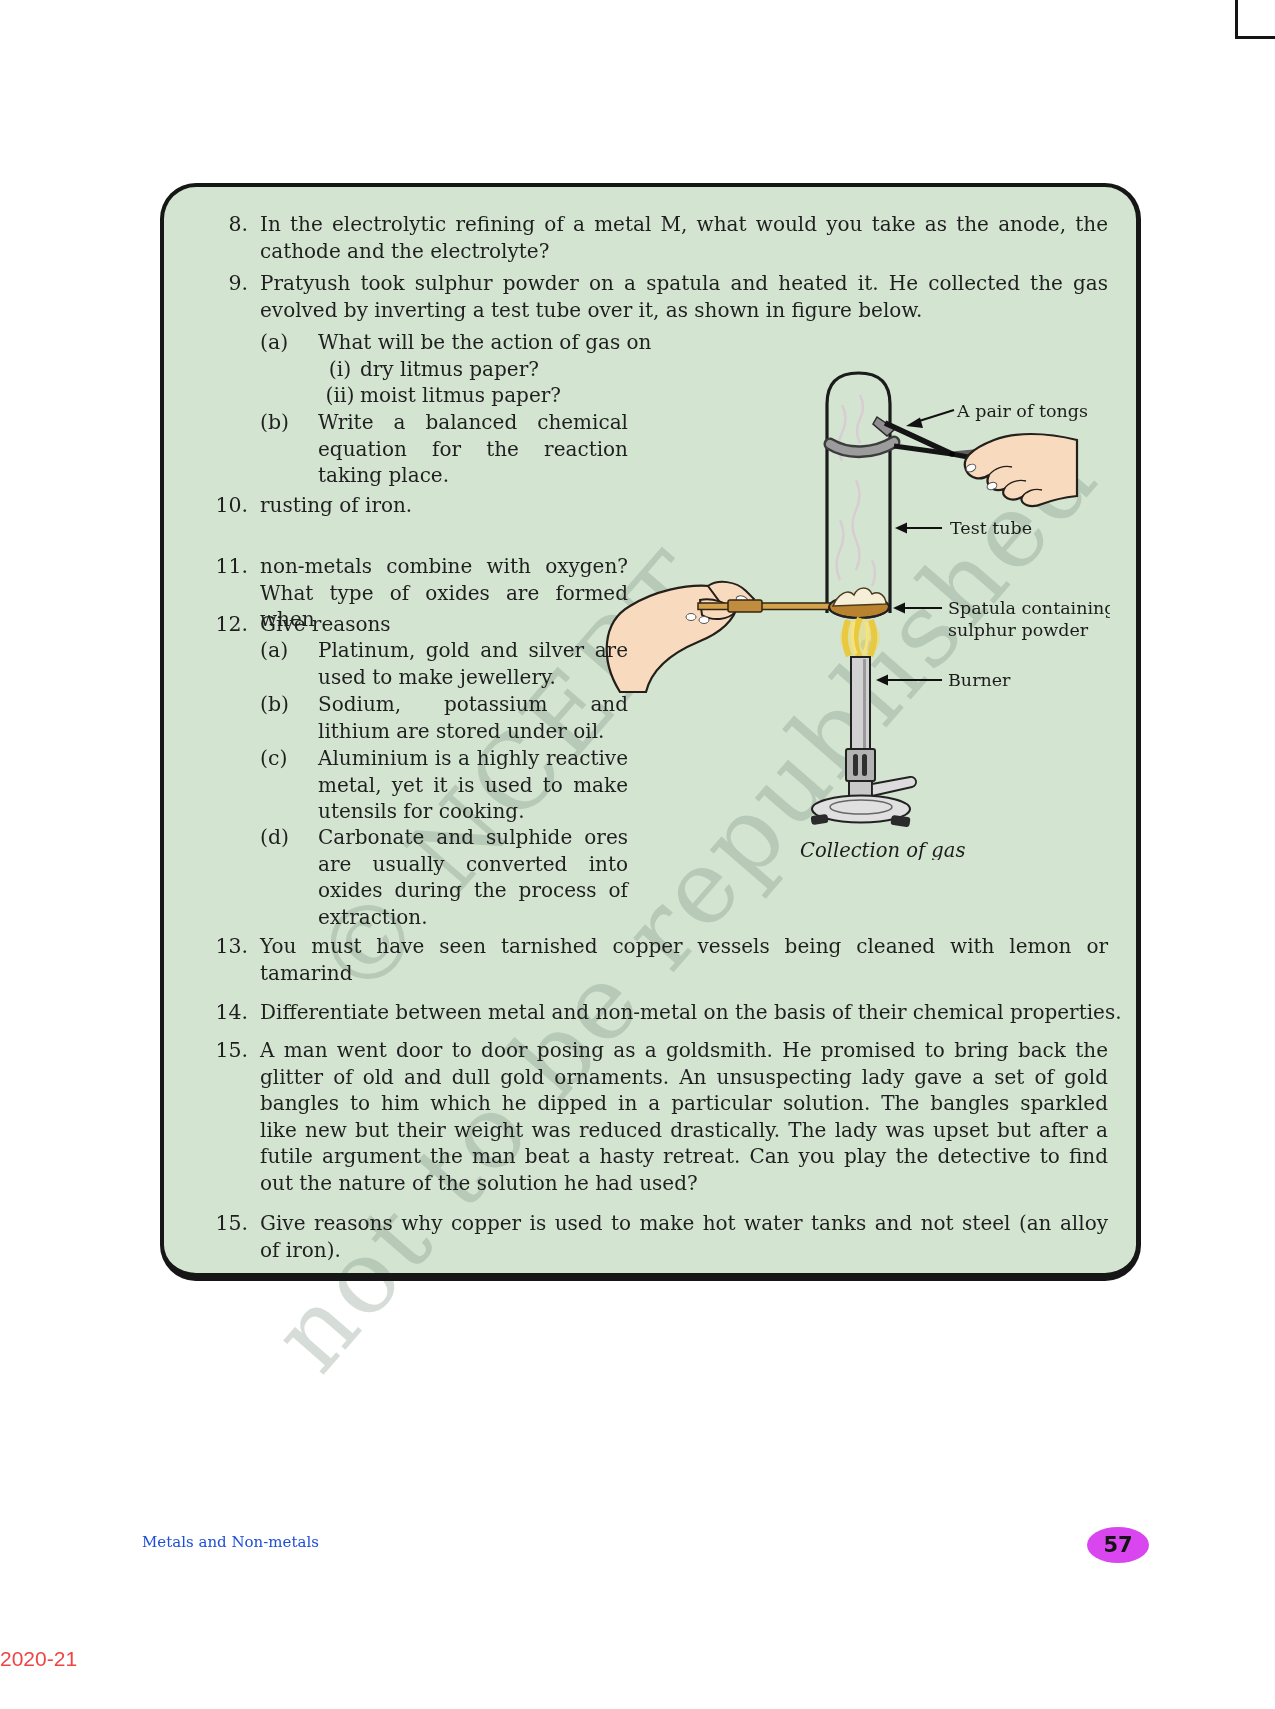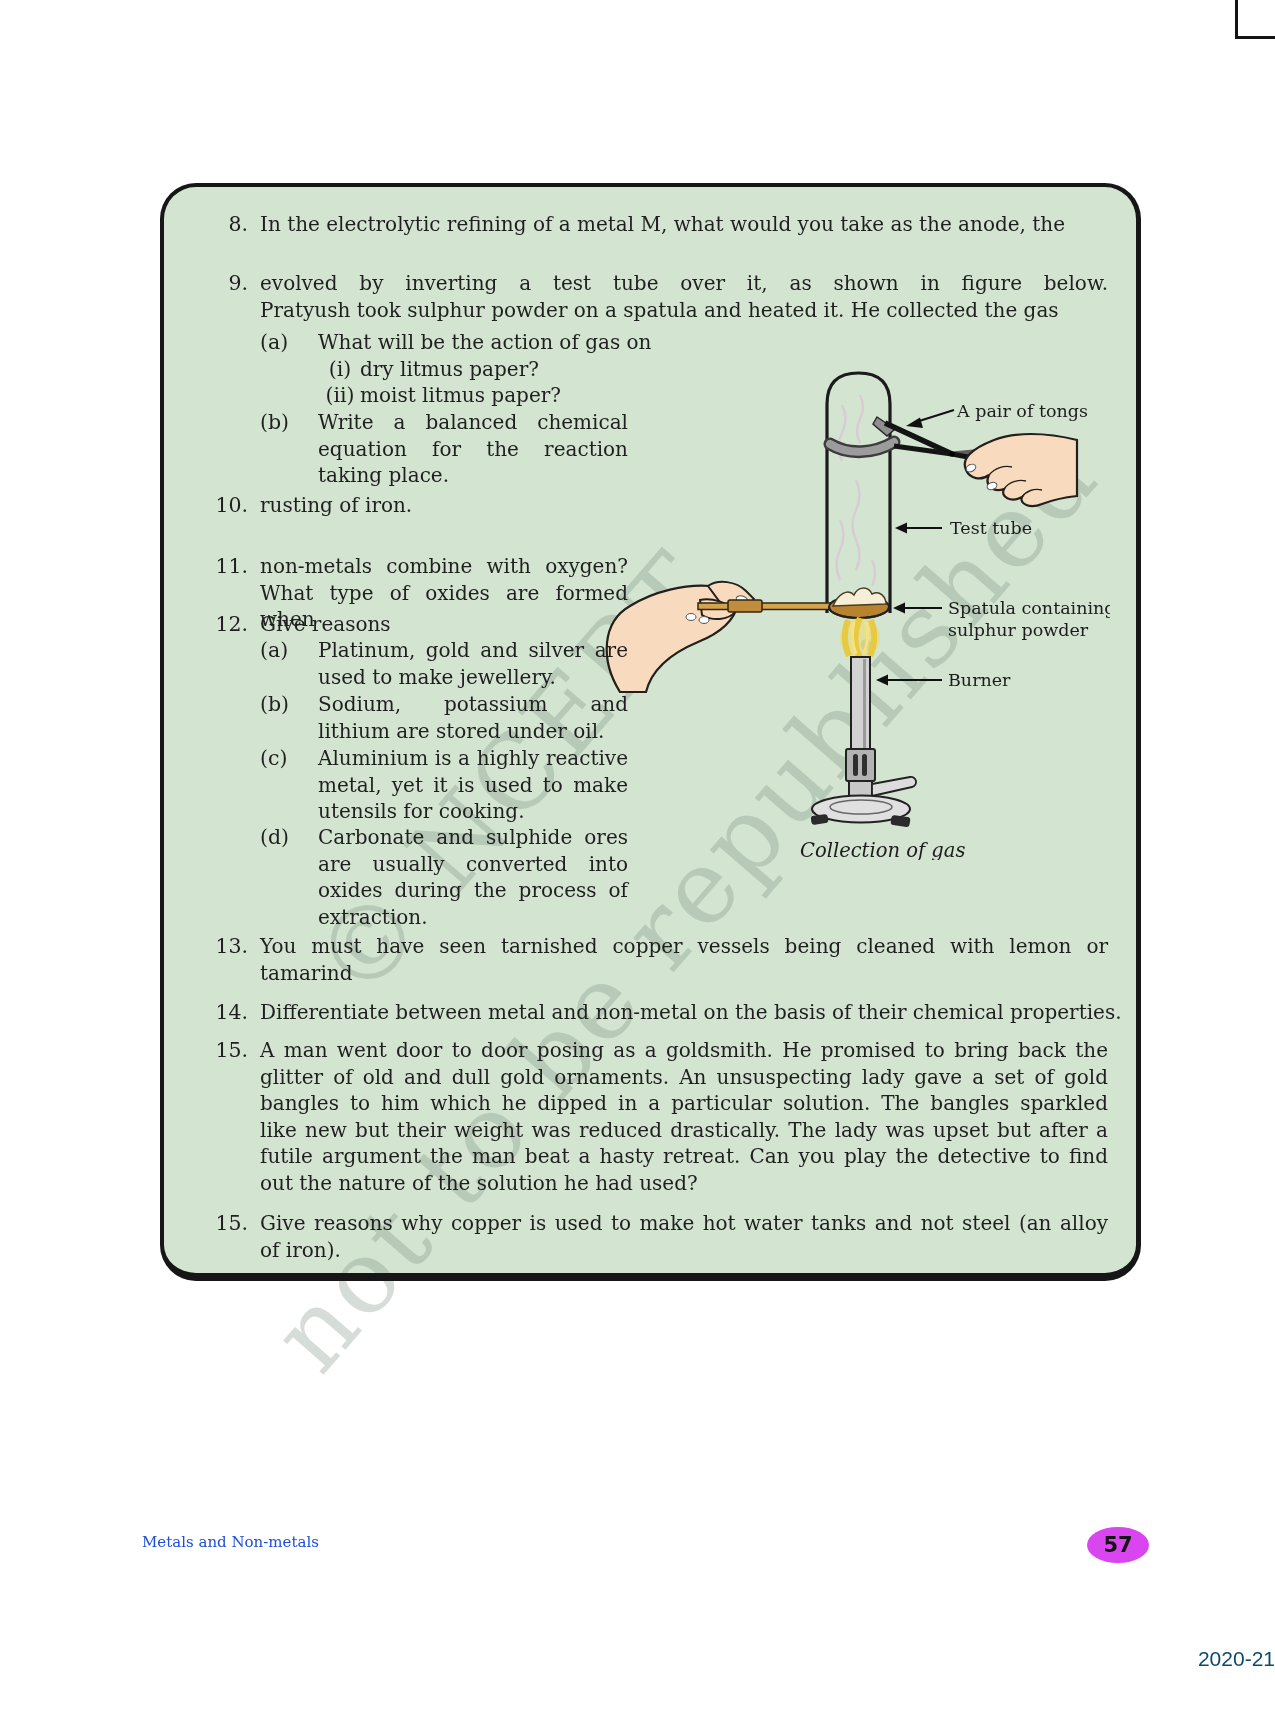--- a/index.html
+++ b/index.html
@@ -45,22 +45,22 @@
   
   .crop-v{position:absolute;left:1235px;top:0;width:3px;height:38px;background:#141414;}
   .crop-h{position:absolute;left:1235px;top:36px;width:40px;height:3px;background:#141414;}
 
   
   .footer-left{position:absolute;left:142px;top:1533px;font-size:15px;color:#1d4ed8;}
   .badge{position:absolute;left:1087px;top:1527px;width:62px;height:36px;border-radius:50%;
          background:#d946ef;display:flex;align-items:center;justify-content:center;}
   .badge span{font-family:"DejaVu Sans","Liberation Sans",sans-serif;font-weight:bold;
          font-size:21px;color:#141414;}
-  .footer-year{position:absolute;left:0;top:1647px;width:1275px;text-align:right;
-         font-family:"Liberation Sans","DejaVu Sans",sans-serif;font-size:21px;color:#0c4a6e;}
+  .footer-year{position:absolute;left:0;top:1647px;width:1275px;text-align:left;
+         font-family:"Liberation Sans","DejaVu Sans",sans-serif;font-size:21px;color:#ef4444;}
 </style>
 </head>
 <body>
 
 <div class="page">
 
   <div class="crop-v"></div>
   <div class="crop-h"></div>
 
   <div class="box-bg"></div>
@@ -69,28 +69,29 @@
   <div class="wm" id="wm2">not to be republished</div>
 
   <div class="box-border"></div>
 
   <div class="content">
 
     <div class="q" style="top:28px">
       <div class="qnum">8.</div>
       <div class="qtext full justify">
           <div class="tl">In the electrolytic refining of a metal M, what would you take as the anode, the</div>
+          <div class="tl">cathode and the electrolyte?</div>
         </div>
     </div>
 
     <div class="q" style="top:87px">
       <div class="qnum">9.</div>
       <div class="qtext full justify">
+          <div class="tl">Pratyush took sulphur powder on a spatula and heated it. He collected the gas</div>
           <div class="tl">evolved by inverting a test tube over it, as shown in figure below.</div>
-          <div class="tl">Pratyush took sulphur powder on a spatula and heated it. He collected the gas</div>
         </div>
     </div>
 
     <div class="q" style="top:146px">
       <div class="qnum sub">(a)</div>
       <div class="qtext subn loose">
           <div class="tl">What will be the action of gas on</div>
         </div>
     </div>
 

